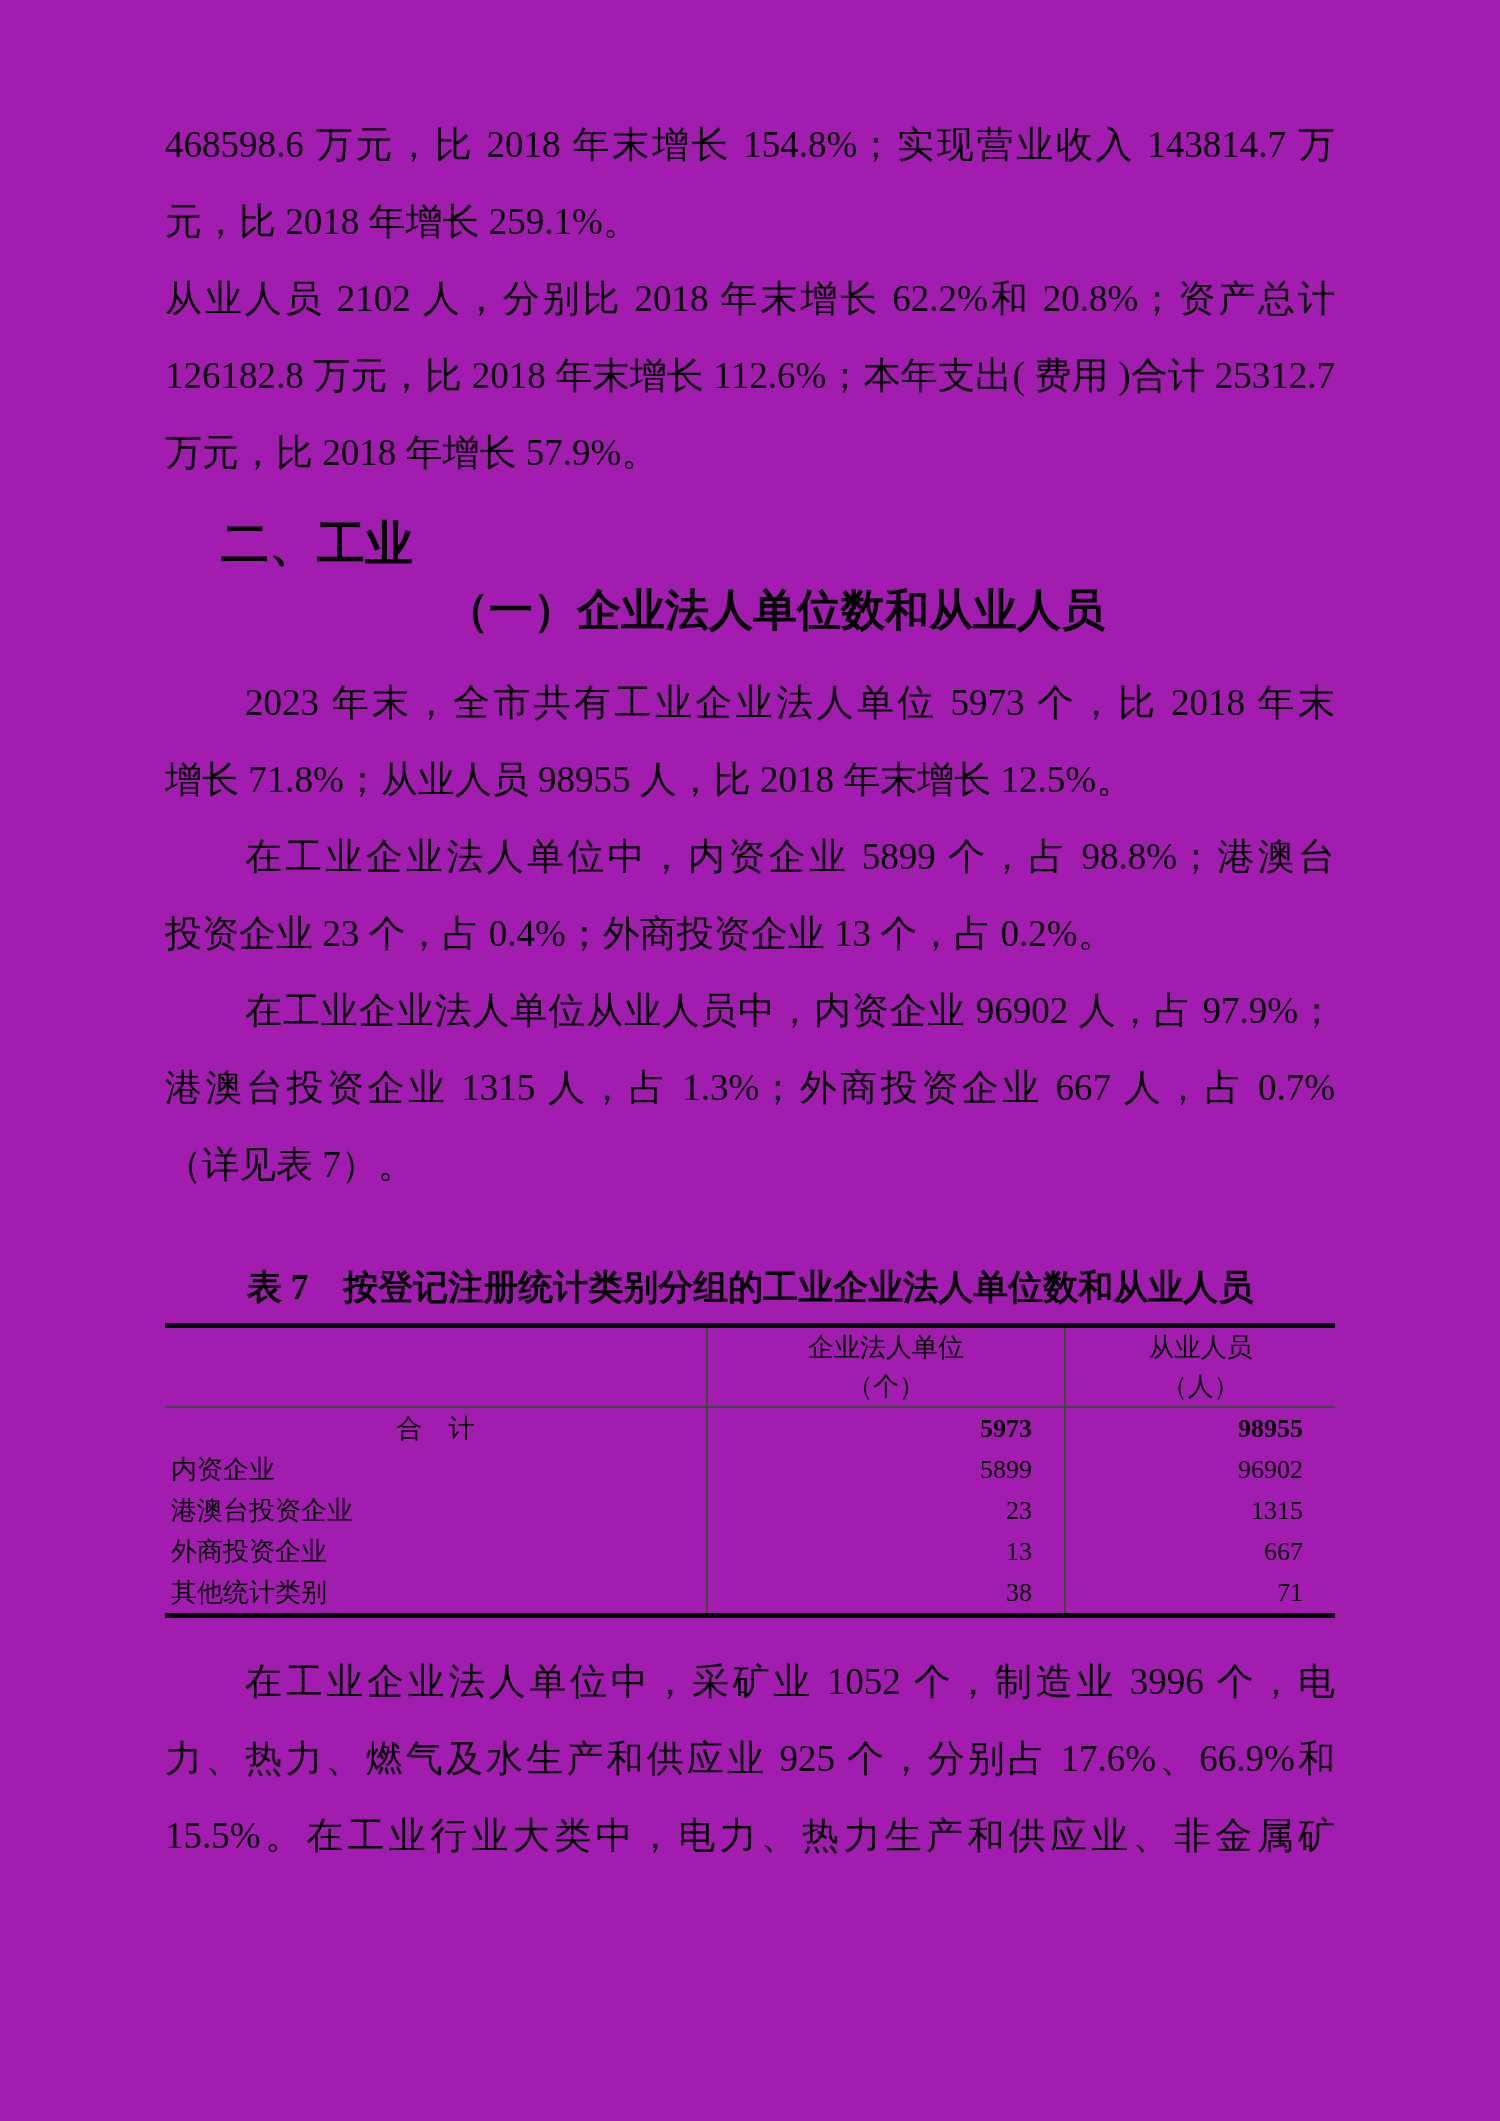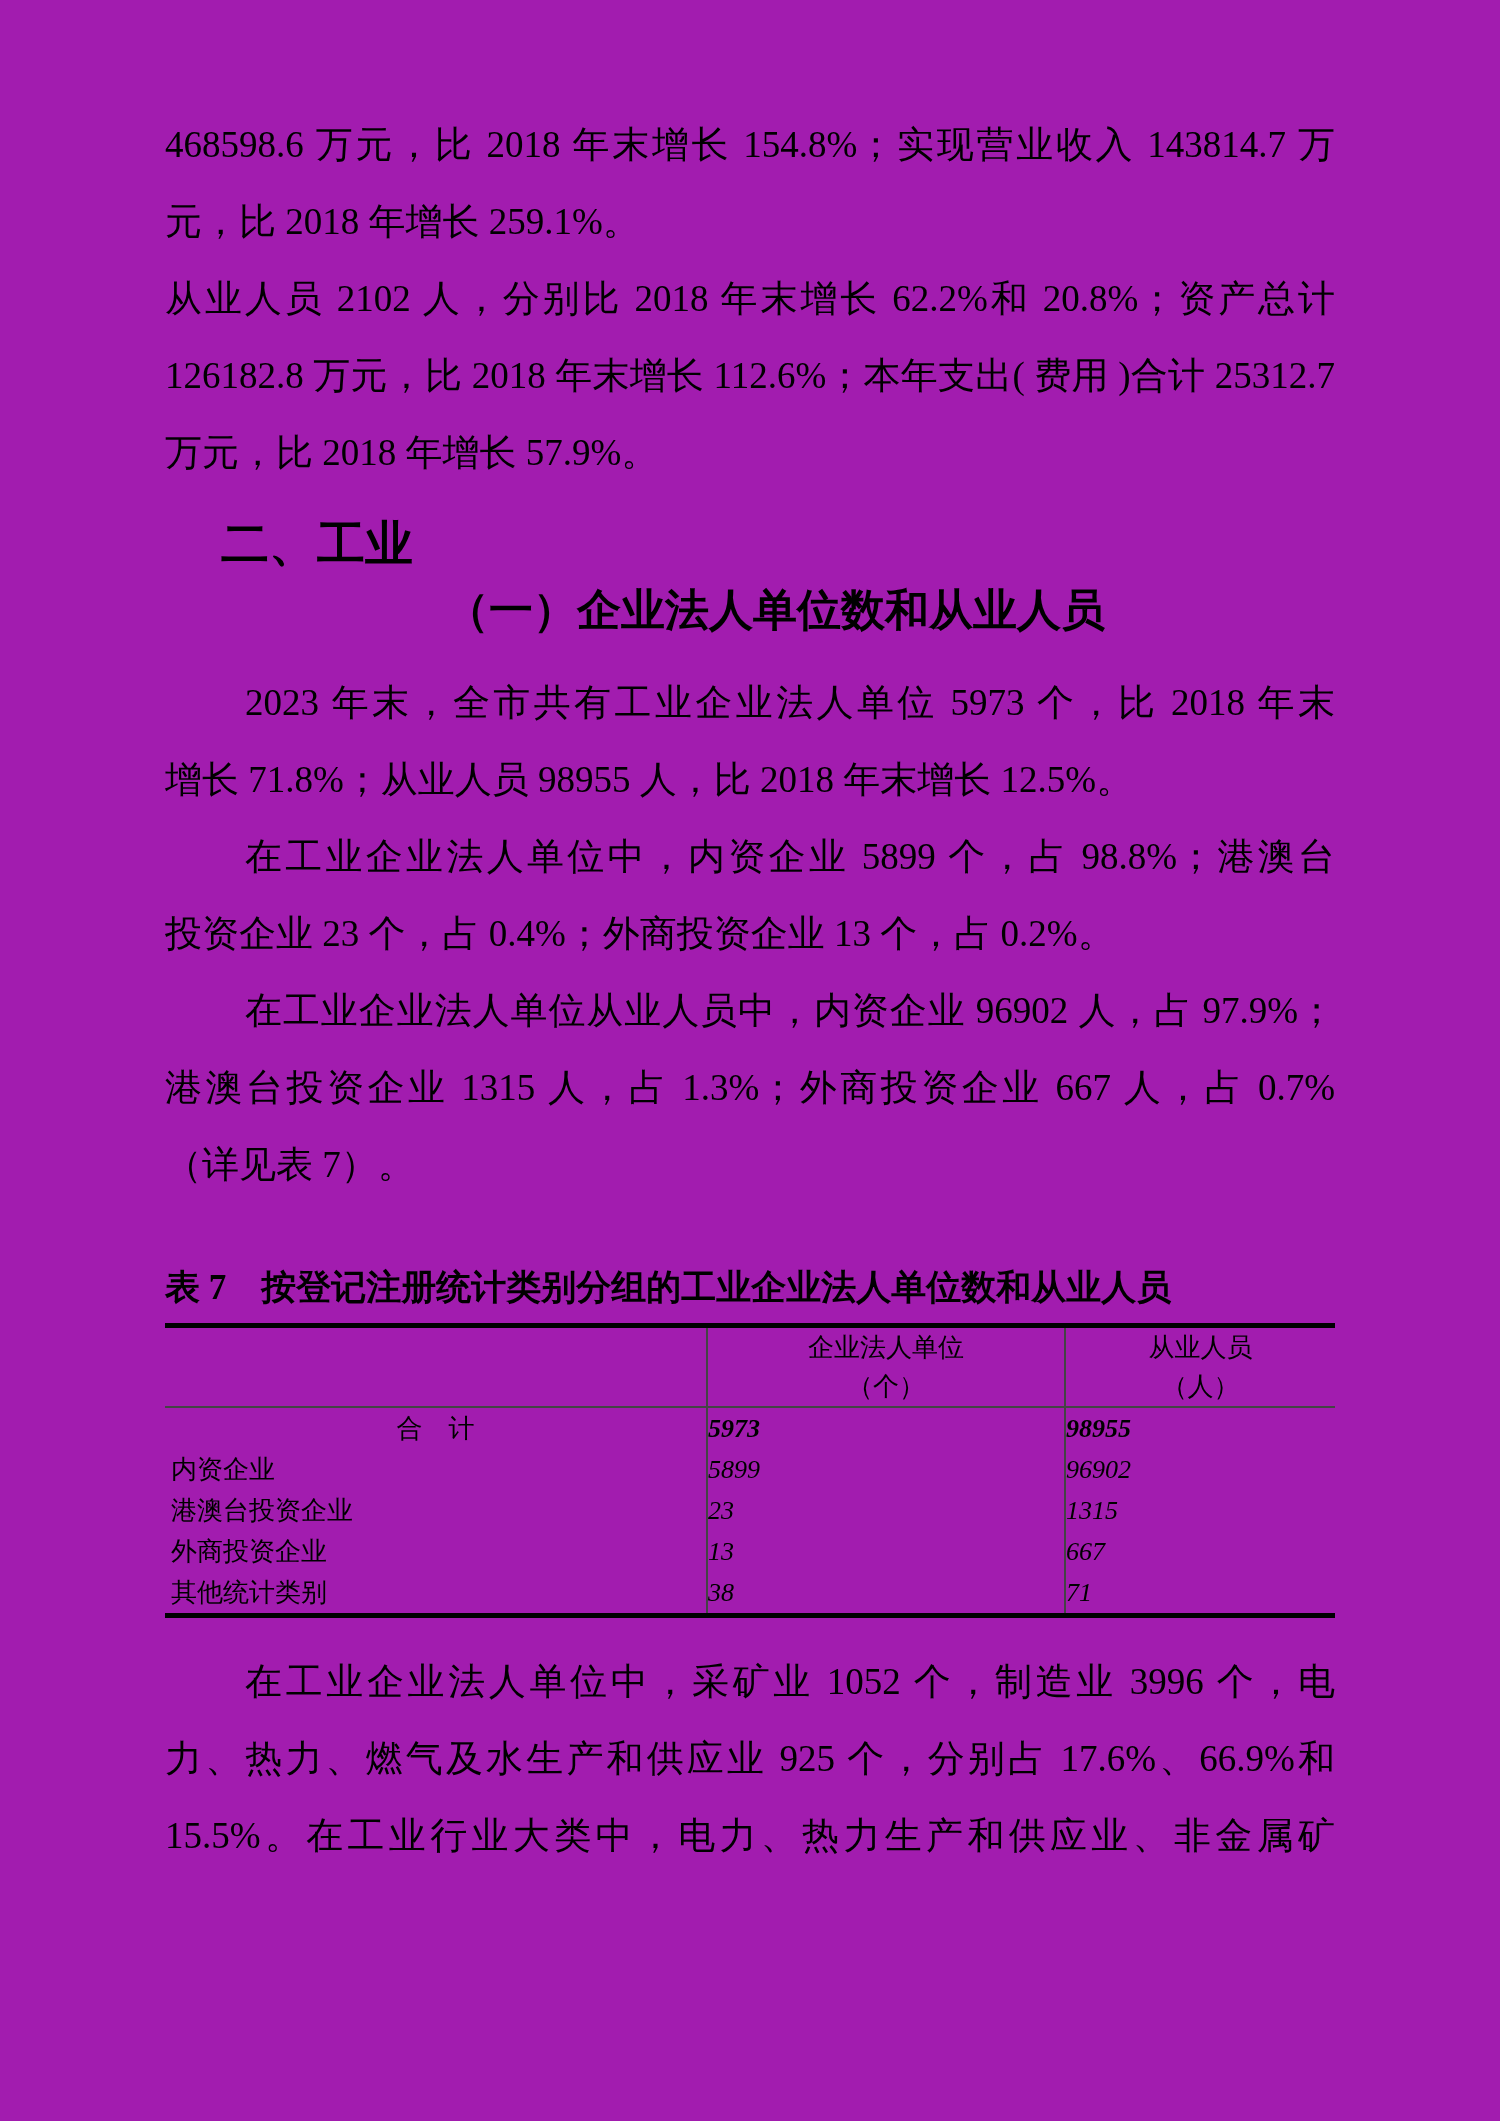--- a/index.html
+++ b/index.html
@@ -46,21 +46,21 @@
     padding-left:50px;
     margin-top:-10px;
     white-space:nowrap;
     text-align:center;
   }
   .p3{ margin-top:15px; }
   .tbl-title{
     font-weight:bold;
     font-size:35px;
     height:60px;line-height:60px;
-    text-align:left;
+    text-align:center;
     margin-top:55px;
     white-space:nowrap;
   }
   table.t7{
     width:1170px;
     border-collapse:collapse;
     table-layout:fixed;
     margin-top:5px;
     border-top:5px solid #000;
     border-bottom:5px solid #000;
@@ -80,21 +80,21 @@
   }
   table.t7 td{
     height:41px;
     line-height:41px;
     padding:0;
     vertical-align:middle;
   }
   table.t7 .vline{ border-left:2px solid #444; }
   table.t7 td.lbl{ text-align:left; padding-left:6px; }
   table.t7 td.lbl.center{ text-align:center; padding-left:0; }
-  table.t7 td.num{ padding-right:12px;font-style:italic; }
+  table.t7 td.num{ text-align:right; padding-right:32px; }
   table.t7 .bold{ font-weight:bold; }
   .p6{ margin-top:25px; }
   .footer{
     height:50px;line-height:50px;
     margin-top:28px;
     font-size:36px;
     text-align:center;
   }
 </style>
 </head>

